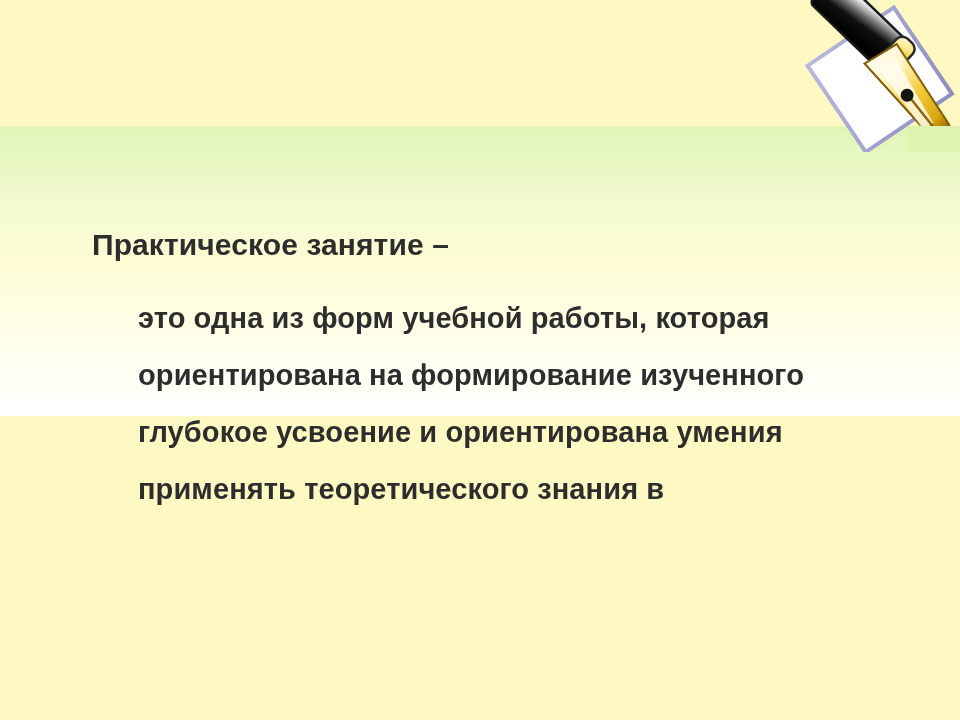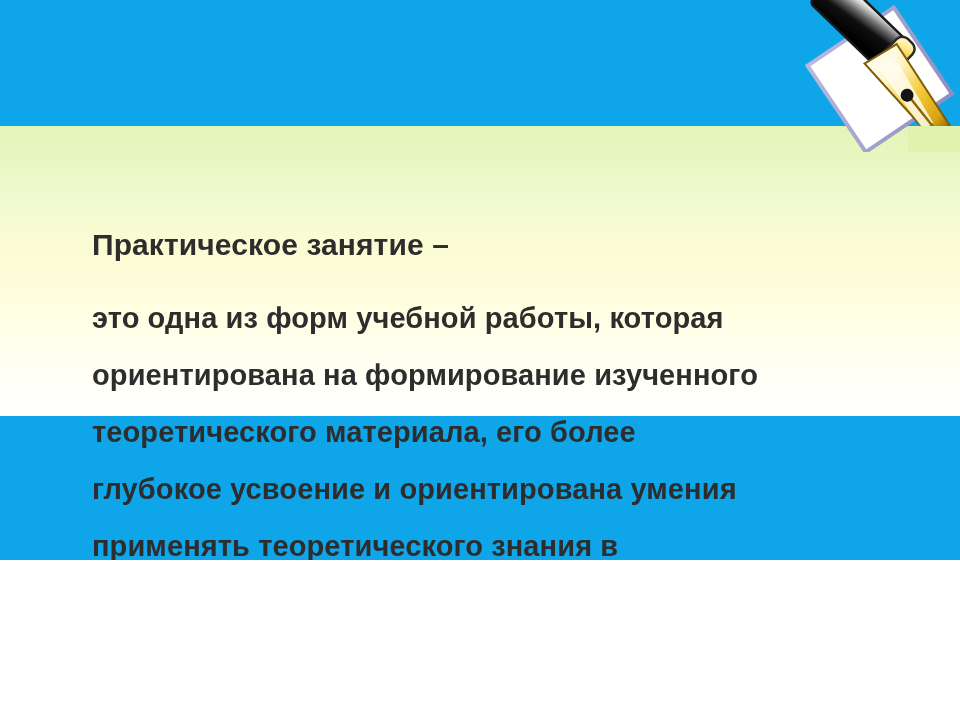--- a/index.html
+++ b/index.html
@@ -11,22 +11,22 @@
     width: 960px;
     height: 720px;
     background: #ffffff;
     font-family: "Liberation Sans", "DejaVu Sans", sans-serif;
     overflow: hidden;
   }
 
   .slide {
     position: relative;
     width: 960px;
-    height: 560px;
-    background: #0ea5e9;
+    height: 720px;
+    background: #fef9c3;
     overflow: hidden;
   }
 
   
   .band {
     position: absolute;
     left: 0;
     top: 126px;
     width: 960px;
     height: 290px;
@@ -70,20 +70,21 @@
     letter-spacing: 0.1px;
     white-space: nowrap;
   }
   .para-line {
     font-size: 29px;
     font-weight: bold;
     color: #2d2d2d;
     line-height: 57px;
     letter-spacing: 0.1px;
     white-space: nowrap;
+    margin-left: 46px;
   }
   .para-block {
     margin-top: 17px;
   }
 </style>
 </head>
 <body>
 
 <div class="slide">
 
@@ -143,19 +144,18 @@
       <rect x="118" y="126" width="52" height="26" fill="#dff2ae"></rect>
     </svg>
   </div>
 
   <div class="content">
     <div class="lead">Практическое занятие –</div>
 
     <div class="para-block">
       <div class="para-line">это одна из форм учебной работы, которая</div>
       <div class="para-line">ориентирована на формирование изученного</div>
-      <div class="para-line">теоретического материала, его более</div>
       <div class="para-line">глубокое усвоение и ориентирована умения</div>
       <div class="para-line">применять теоретического знания в</div>
     </div>
   </div>
 
 </div>
 
 </body></html>

